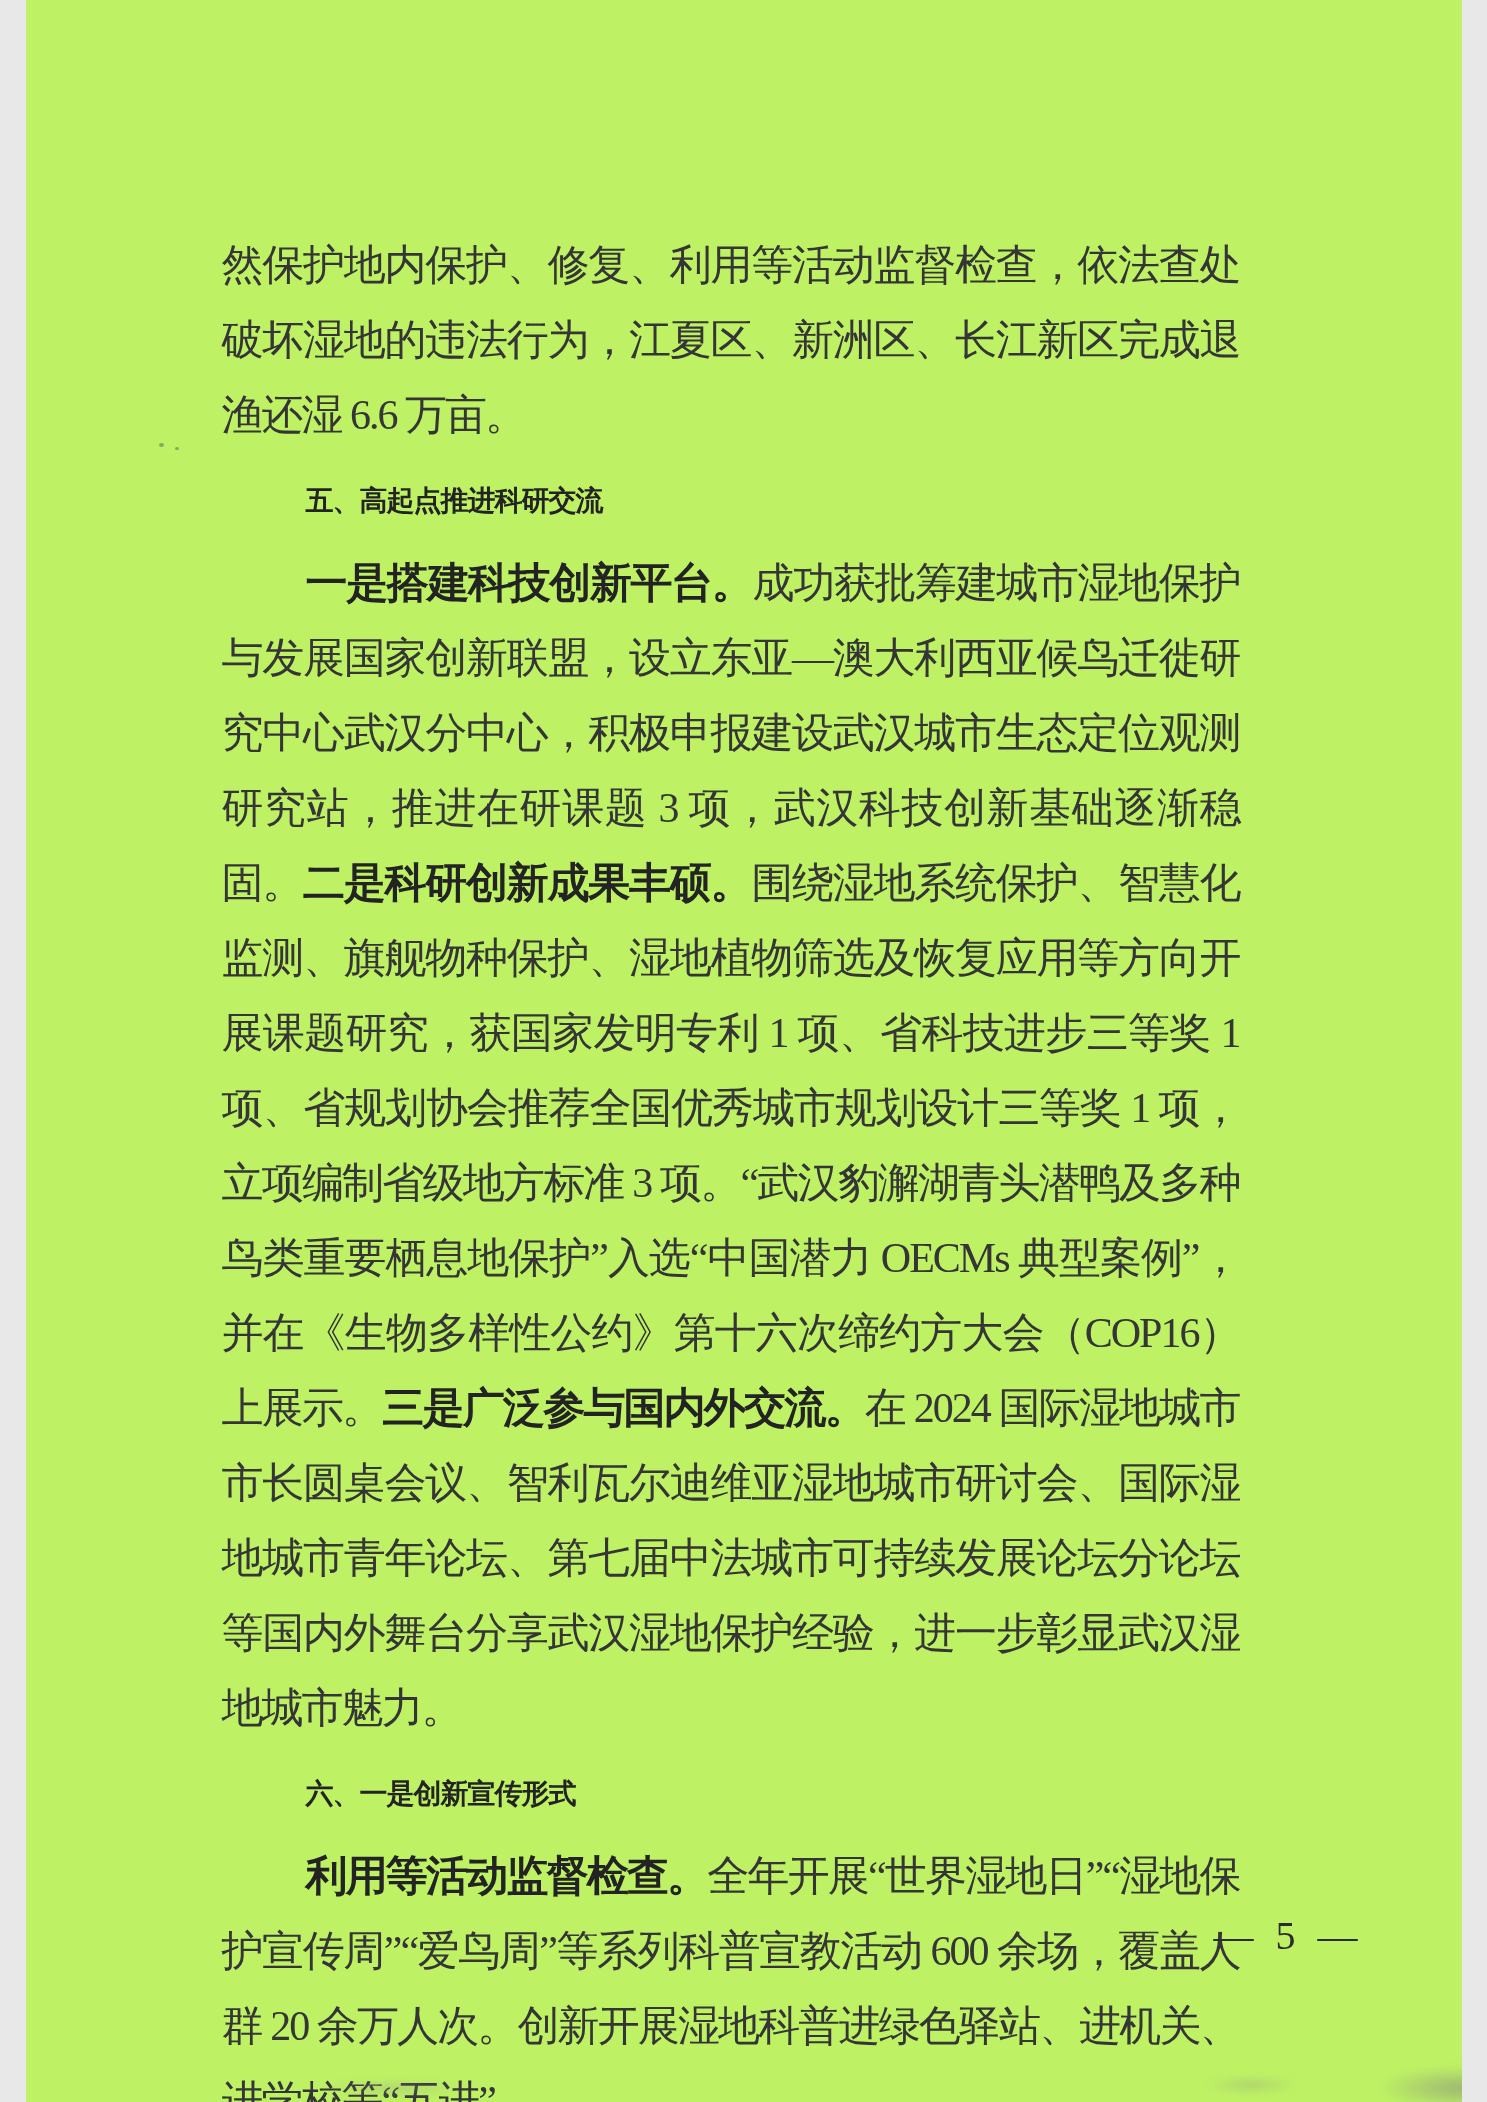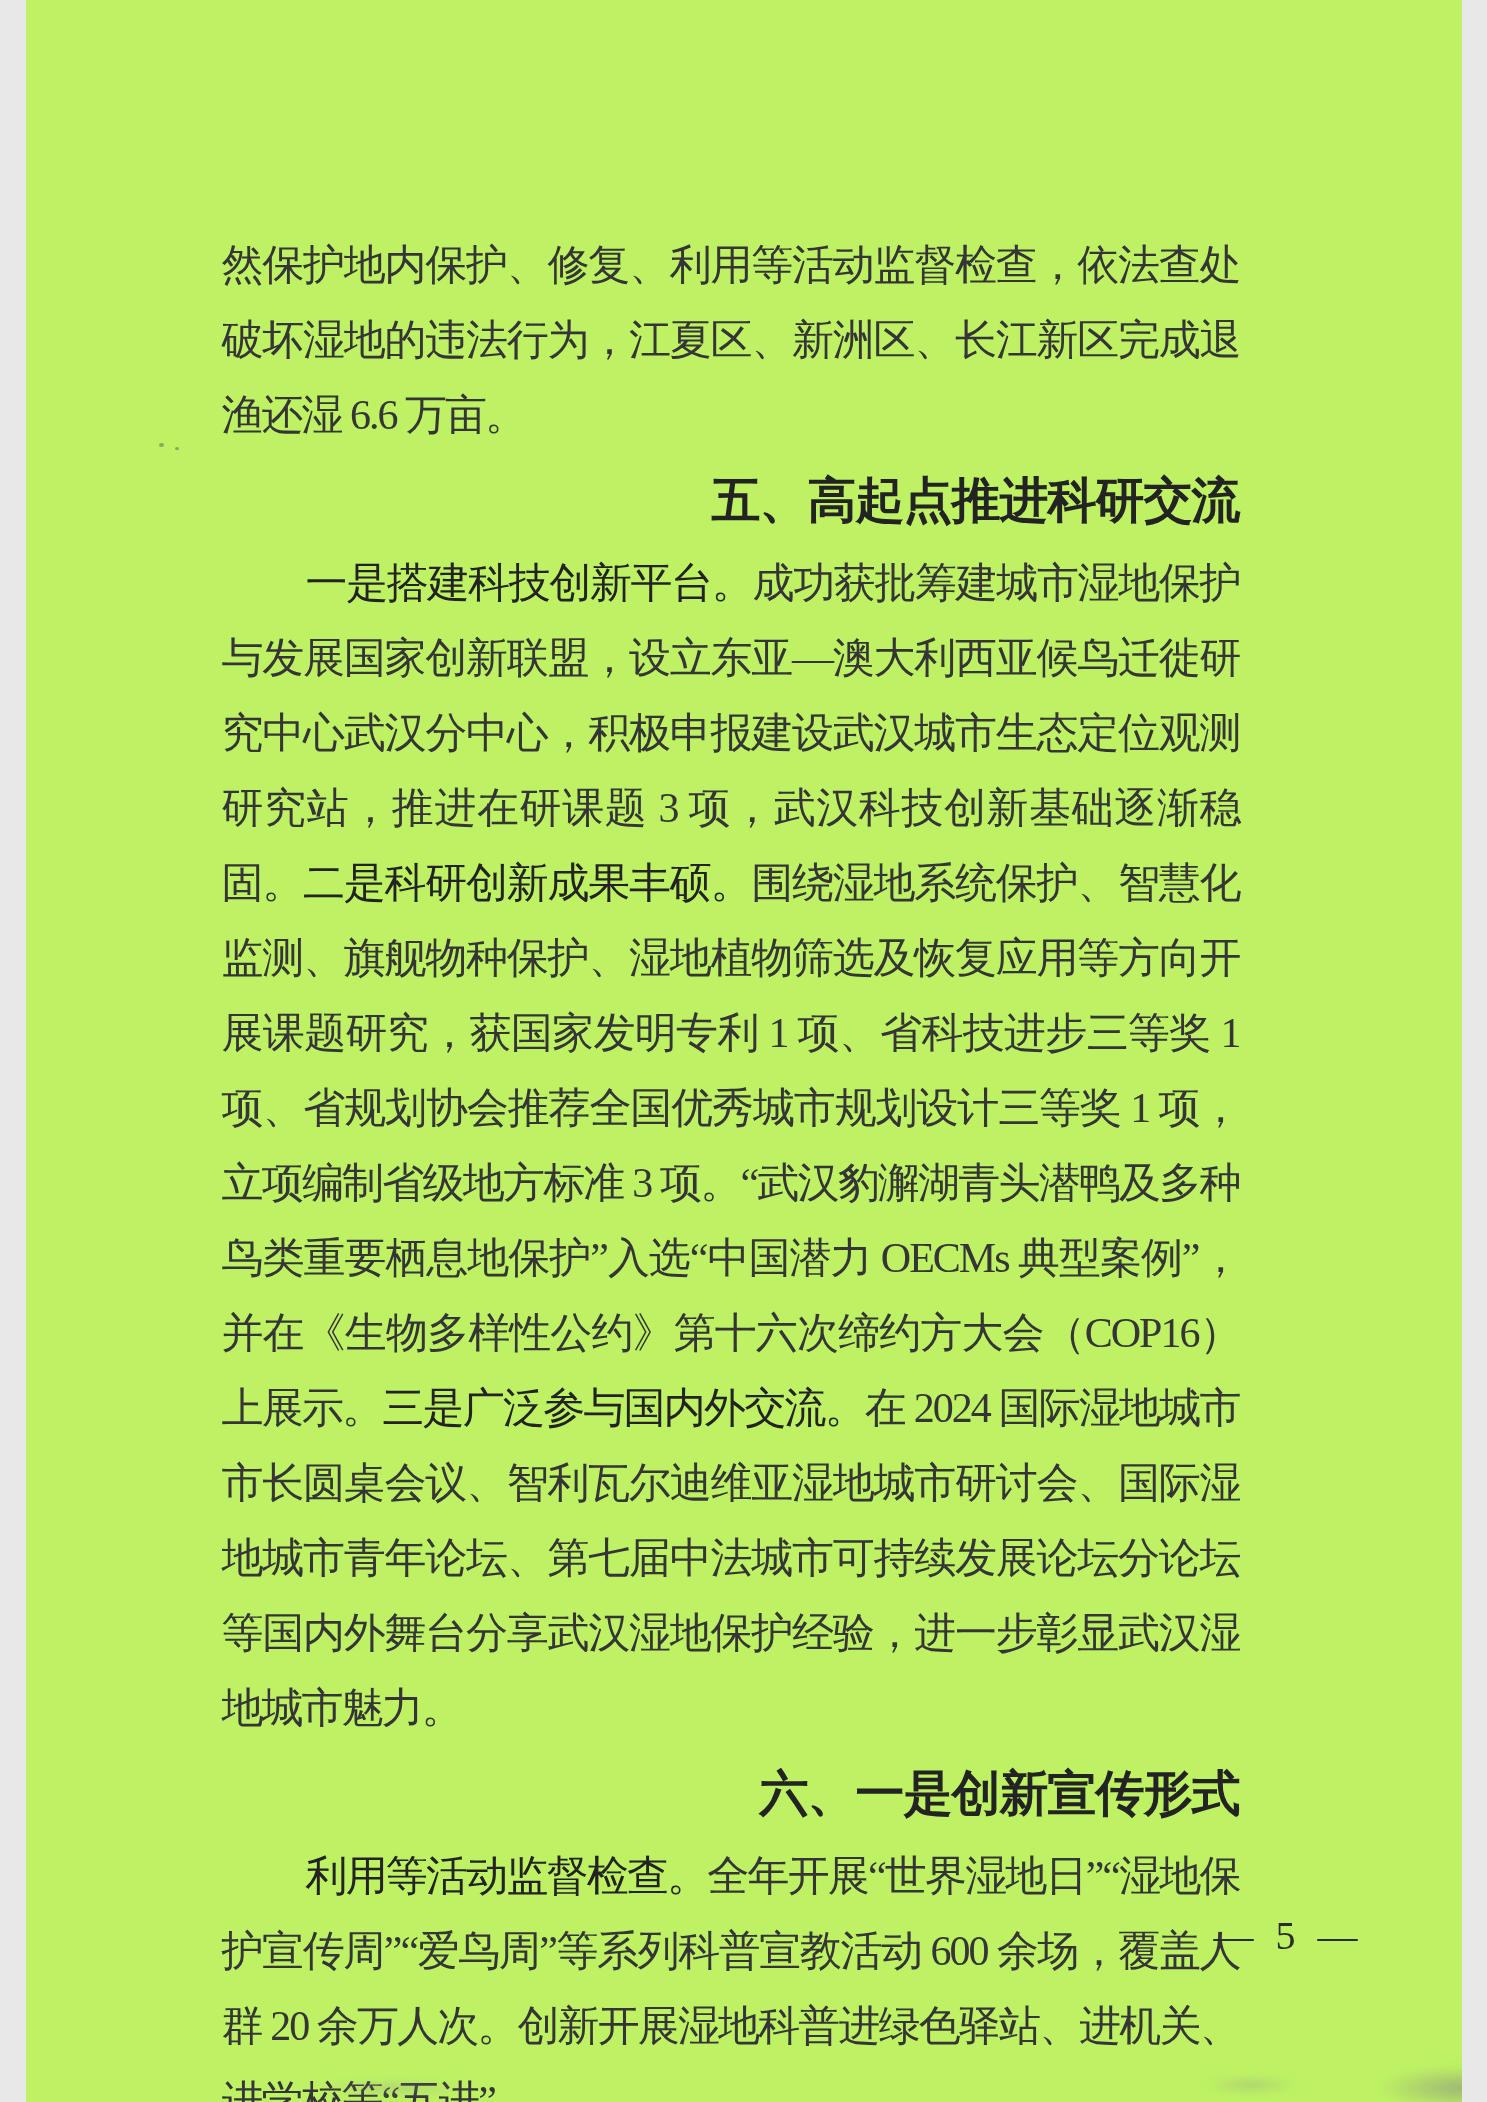--- a/index.html
+++ b/index.html
@@ -29,32 +29,31 @@
     line-height: 75px;
     letter-spacing: -2px;
     text-align: justify;
     text-align-last: left;
     color: #353535;
   }
   .para.indent {
     text-indent: 84px;
   }
   .para .b {
-    font-weight: 400;
+    font-weight: 700;
     color: #232323;
   }
   .heading {
     margin: 10px 0 8px 0;
-    font-size: 49px;
+    font-size: 28px;
     line-height: 75px;
     letter-spacing: -1px;
     font-weight: 700;
     color: #232323;
     text-indent: 84px;
-    text-align: right;
   }
   .page-number {
     position: absolute;
     left: 1188px;
     top: 1912px;
     font-size: 40px;
     letter-spacing: 6px;
     color: #2c2c2c;
     white-space: nowrap;
   }

